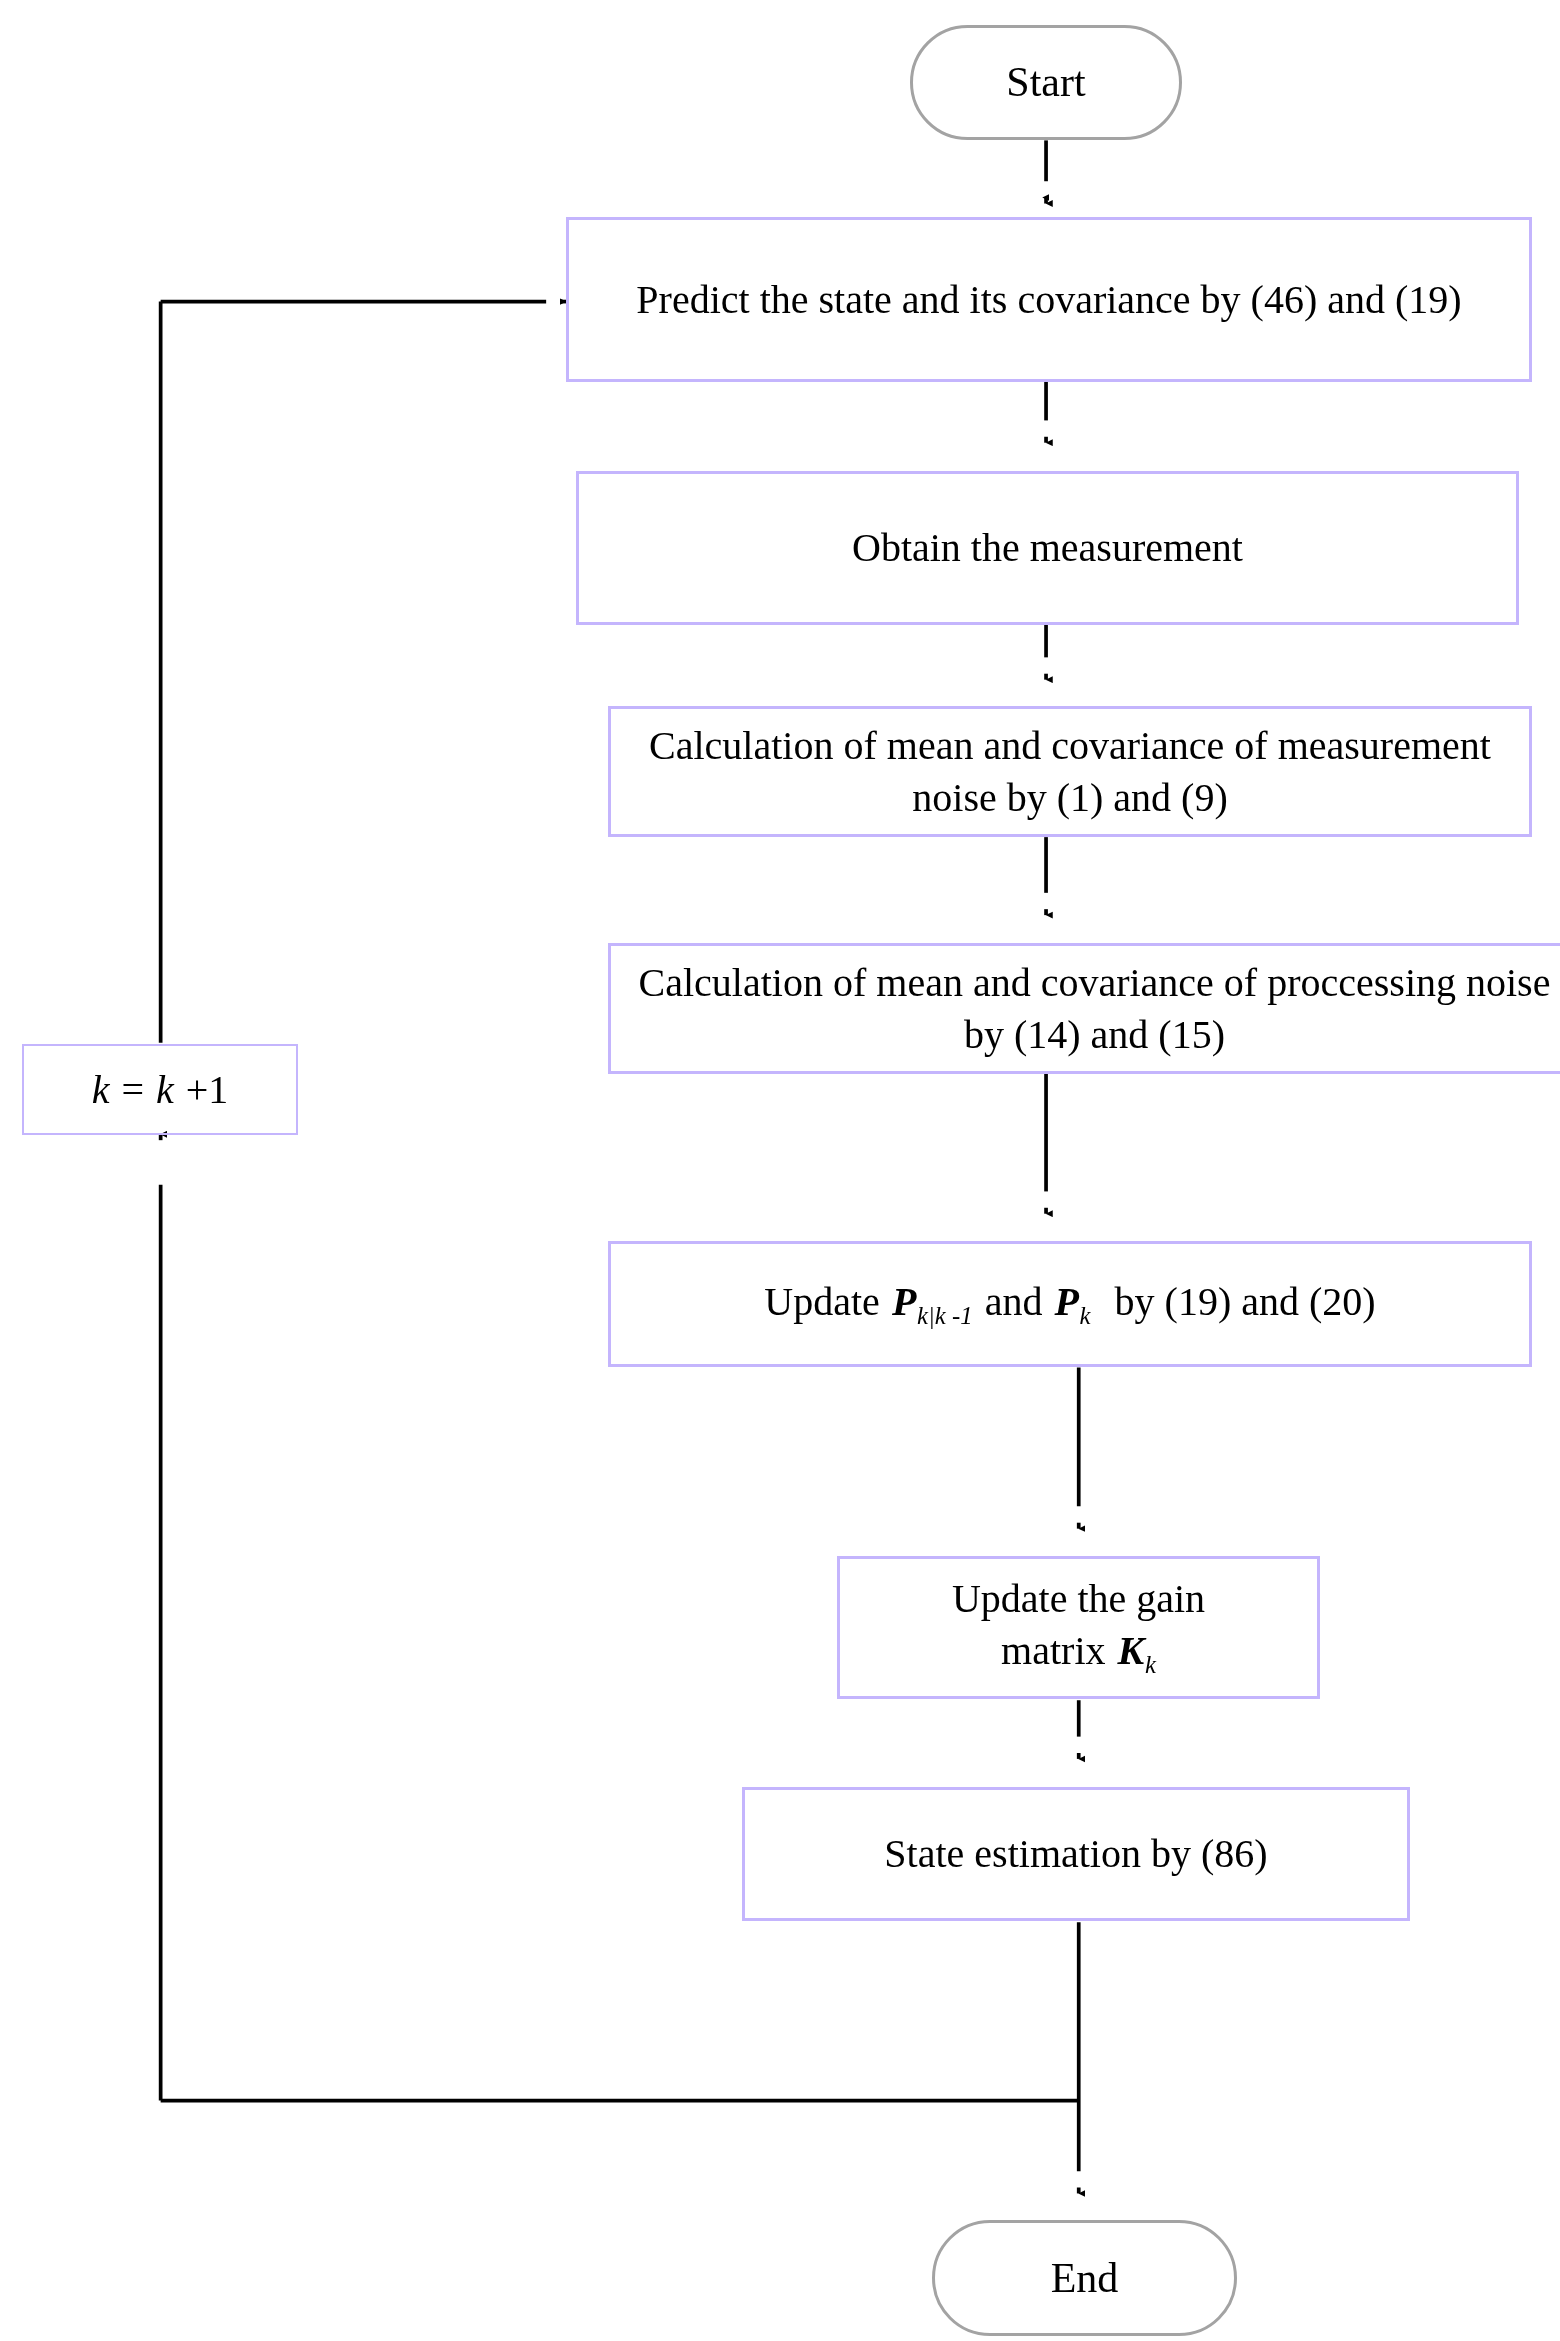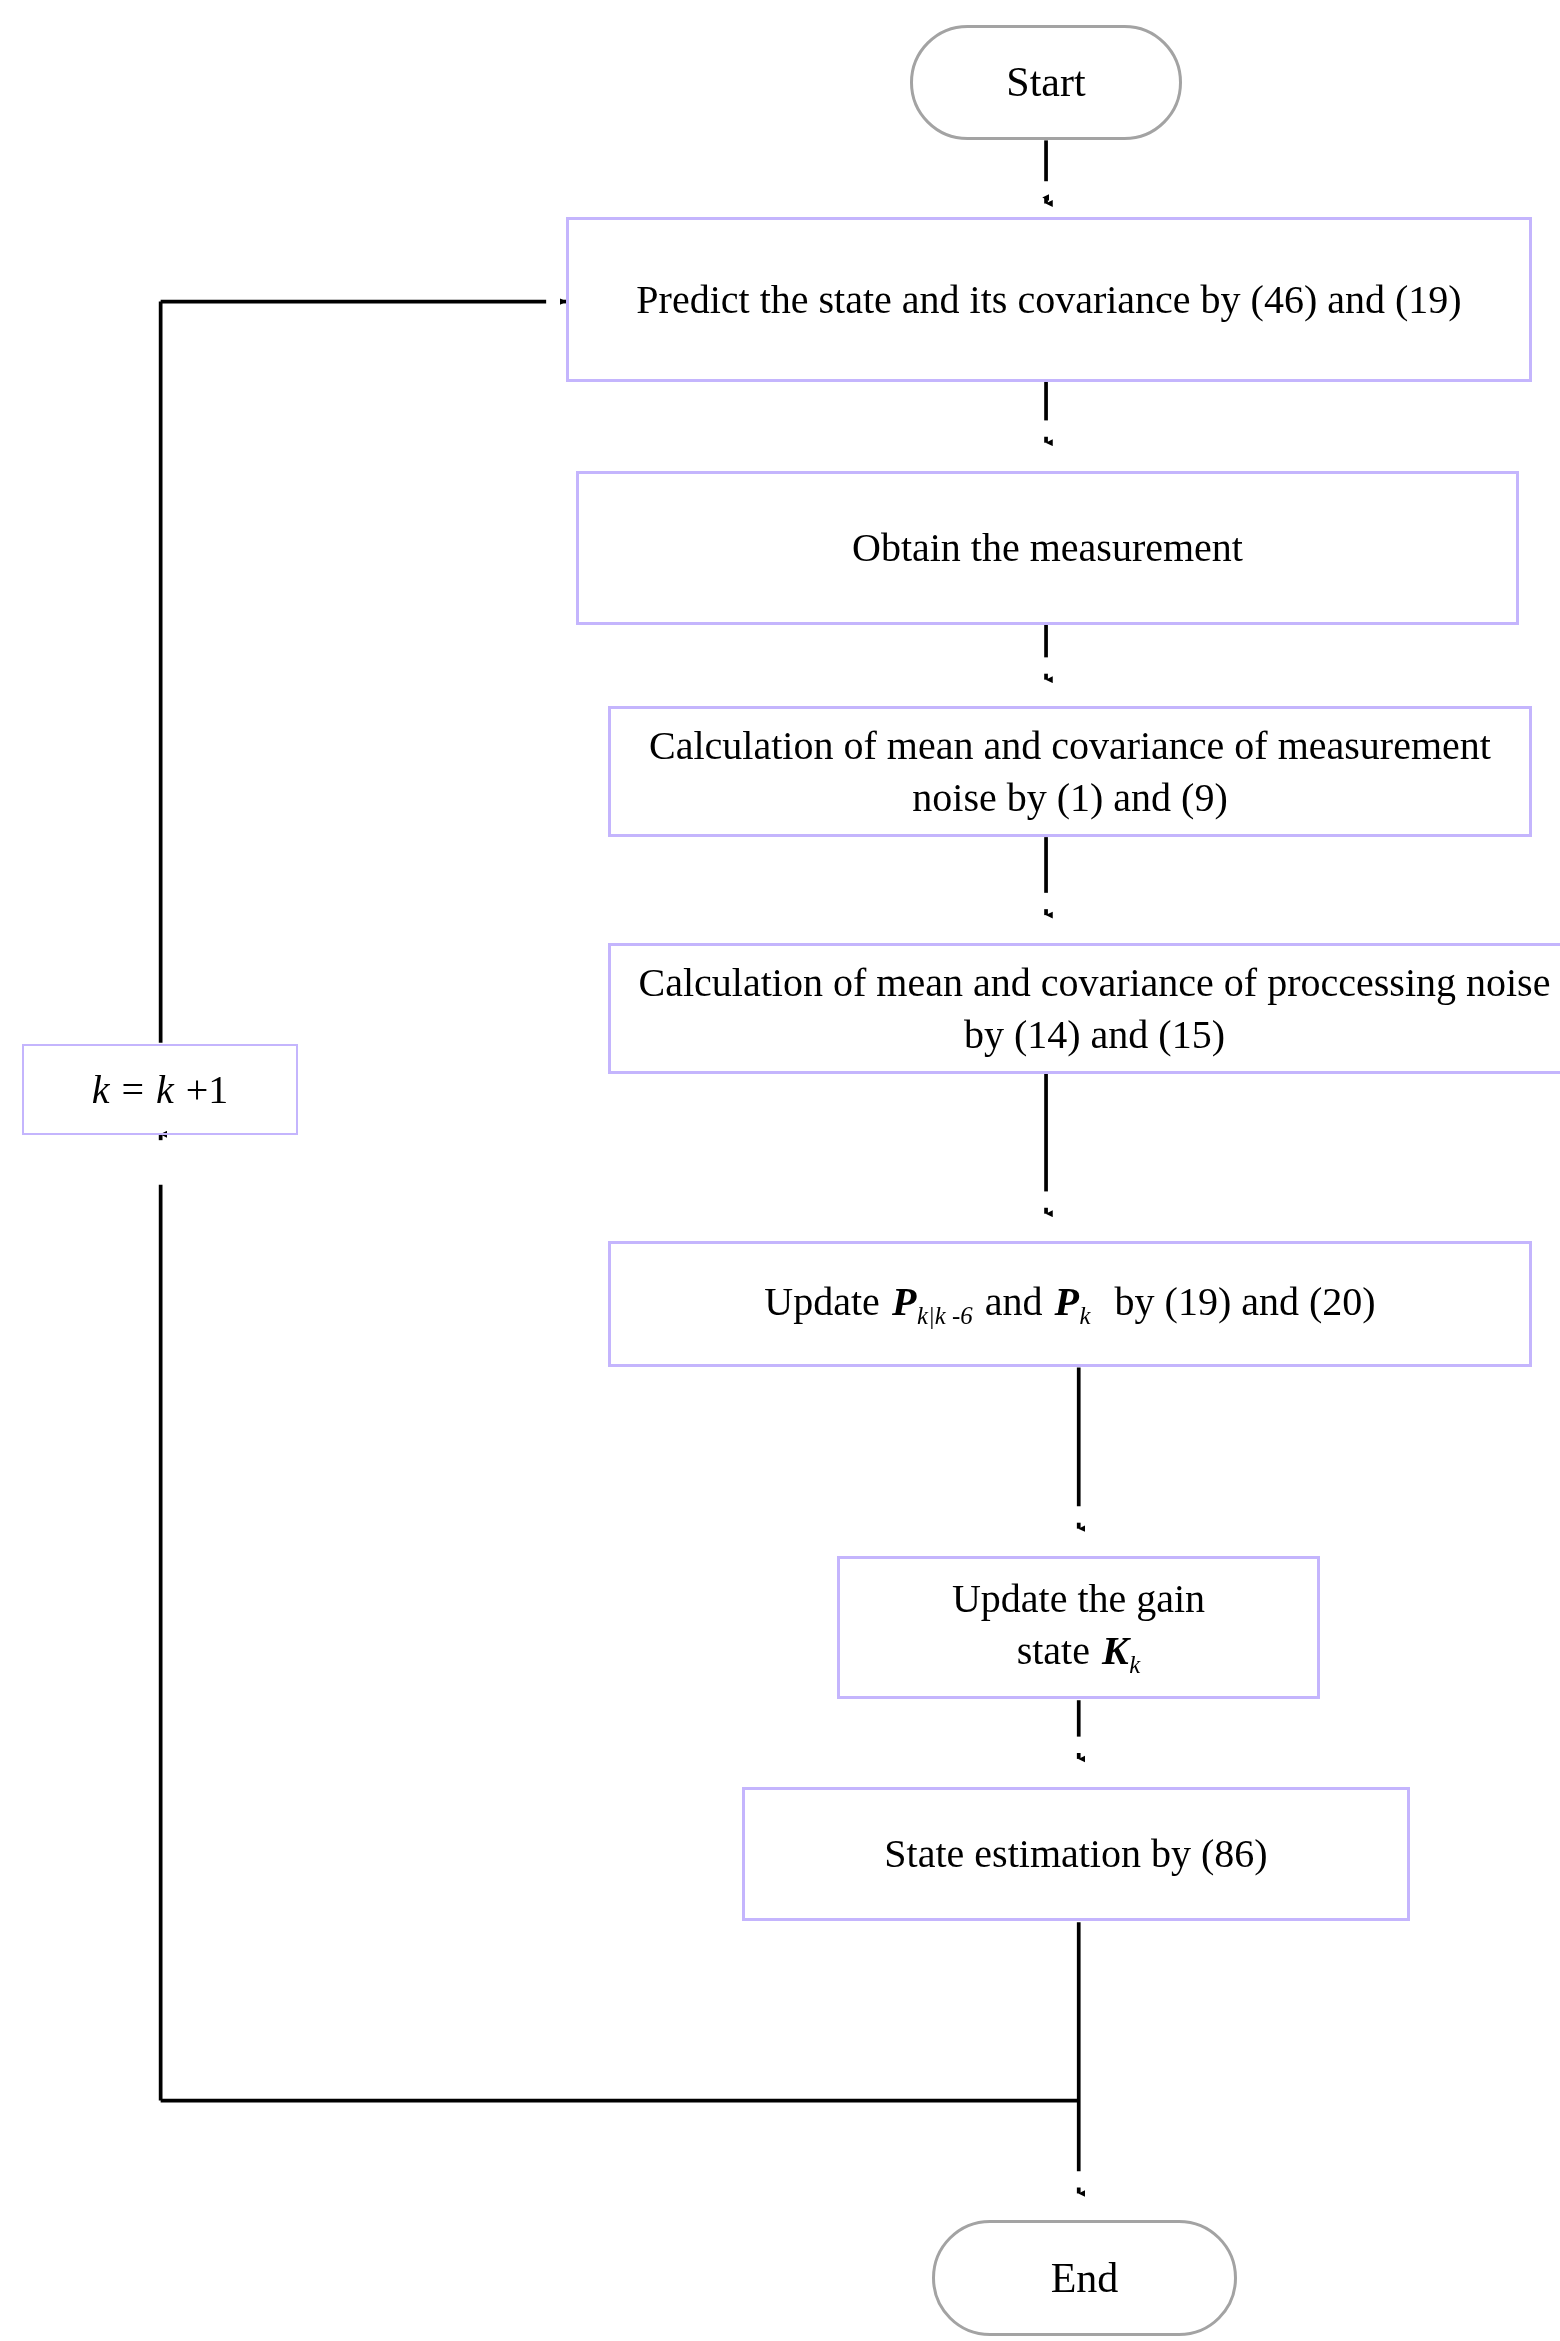--- a/index.html
+++ b/index.html
@@ -178,28 +178,28 @@
   <div class="node process" id="node-meas-noise">
     <span class="node-label">Calculation of mean and covariance of measurement noise by (1) and (9)</span>
   </div>
 
   <div class="node process" id="node-proc-noise">
     <span class="node-label">Calculation of mean and covariance of proccessing noise by (14) and (15)</span>
   </div>
 
   <div class="node process" id="node-update-p">
     <span class="node-label">
-      <span class="nowrapseg">Update</span><span class="sp"></span><span class="nowrapseg"><span class="mmat">P</span><span class="msub">k|k -6</span></span><span class="sp"></span><span>and</span><span class="sp"></span><span class="nowrapseg"><span class="mmat">P</span><span class="msub">k</span></span><span class="sp"></span><span class="sp"></span><span>by (19) and (20)</span>
+      <span class="nowrapseg">Update</span><span class="sp"></span><span class="nowrapseg"><span class="mmat">P</span><span class="msub">k|k -1</span></span><span class="sp"></span><span>and</span><span class="sp"></span><span class="nowrapseg"><span class="mmat">P</span><span class="msub">k</span></span><span class="sp"></span><span class="sp"></span><span>by (19) and (20)</span>
     </span>
   </div>
 
   <div class="node process" id="node-gain">
     <span class="node-label">
       <span>Update the gain</span><br>
-      <span>state</span><span class="sp"></span><span class="nowrapseg"><span class="mmat">K</span><span class="msub">k</span></span>
+      <span>matrix</span><span class="sp"></span><span class="nowrapseg"><span class="mmat">K</span><span class="msub">k</span></span>
     </span>
   </div>
 
   <div class="node process" id="node-state-est">
     <span class="node-label">State estimation by (86)</span>
   </div>
 
   <div class="node process thin" id="node-increment">
     <span class="node-label">
       <span class="mvar">k</span><span class="sp"></span><span>=</span><span class="sp"></span><span class="mvar">k</span><span class="sp"></span><span>+1</span>

